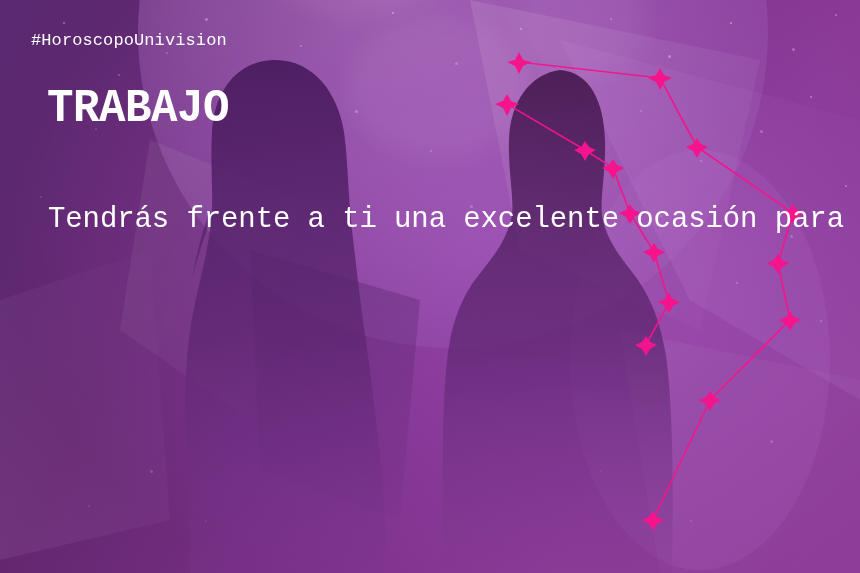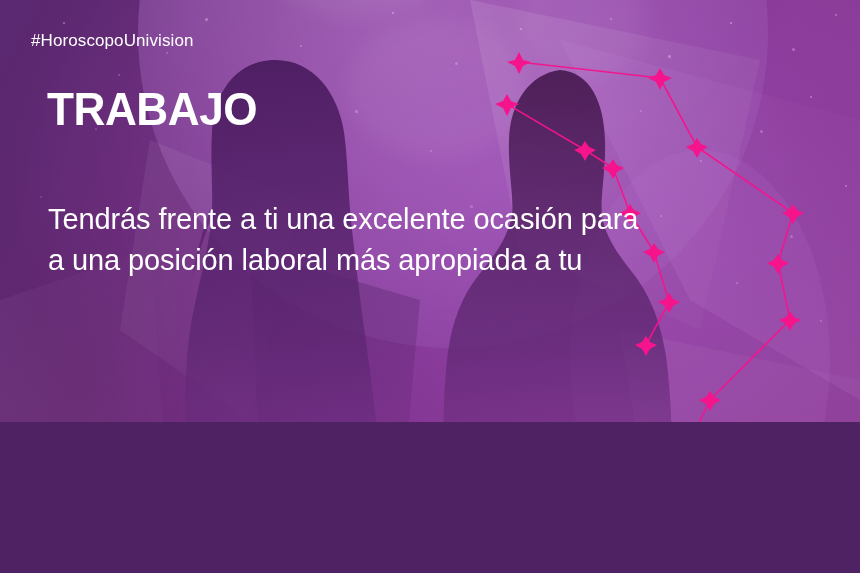--- a/index.html
+++ b/index.html
@@ -4,25 +4,26 @@
 <style>
   * { margin:0; padding:0; box-sizing:border-box; }
   html, body {
     width:860px; height:573px;
     overflow:hidden;
     background:#4e2263;
     font-family:"Liberation Sans", sans-serif;
   }
   #card {
     position:relative;
-    width:860px; height:422px;
+    width:860px; height:573px;
     overflow:hidden;
     background:
       radial-gradient(ellipse 680px 520px at 58% 44%, rgba(168,86,196,0.55) 0%, rgba(150,70,180,0.28) 45%, rgba(120,50,150,0.0) 72%),
       linear-gradient(118deg, #5a2971 0%, #63276f 26%, #7a2f86 52%, #8a3a95 74%, #8d3c97 100%);
+    font-family: Liberation Mono, monospace;
   }
 
   
   .starfield { position:absolute; inset:0; pointer-events:none; }
   .sd {
     position:absolute; border-radius:50%;
     background:rgba(255,235,255,0.85);
   }
 
   
@@ -76,21 +77,21 @@
   .body-text {
     position:absolute;
     left:48px; top:199px;
     width:770px;
     font-size:29px;
     font-weight:400;
     line-height:41px;
     color:#ffffff;
     letter-spacing:-0.1px;
   }
-  .body-text .ln { display:block; white-space:nowrap; }
+  .body-text .ln { display:block; white-space:nowrap;text-align:center; }
 </style>
 </head>
 <body>
 
 <div id="card">
 
   <div class="moon">
     <div class="moon-tex" style="left:120px; top:150px; width:200px; height:150px;"></div>
 
     <div class="moon-tex" style="left:210px; top:300px; width:180px; height:140px;"></div>
@@ -234,16 +235,15 @@
       <path d="M653,511 L657,517 L664,520 L657,524 L653,531 L649,524 L642,520 L649,517 Z"></path>
     </g>
   </svg>
 
   <div class="hashtag">#HoroscopoUnivision</div>
 
   <h1 class="headline">TRABAJO</h1>
 
   <div class="body-text">
     <span class="ln">Tendrás frente a ti una excelente ocasión para</span>
-    <span class="ln">a una posición laboral más apropiada a tu</span>
   </div>
 
 </div>
 
 </body></html>

